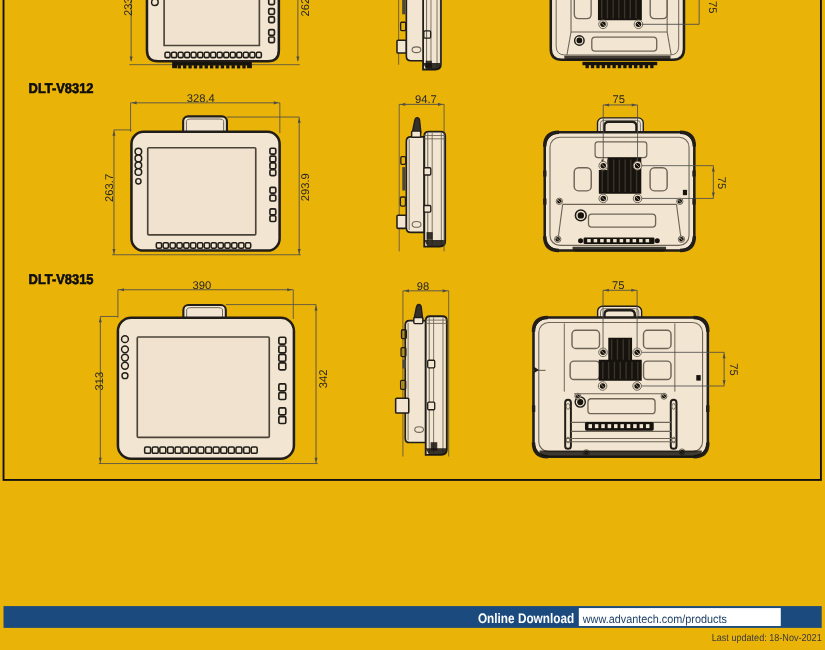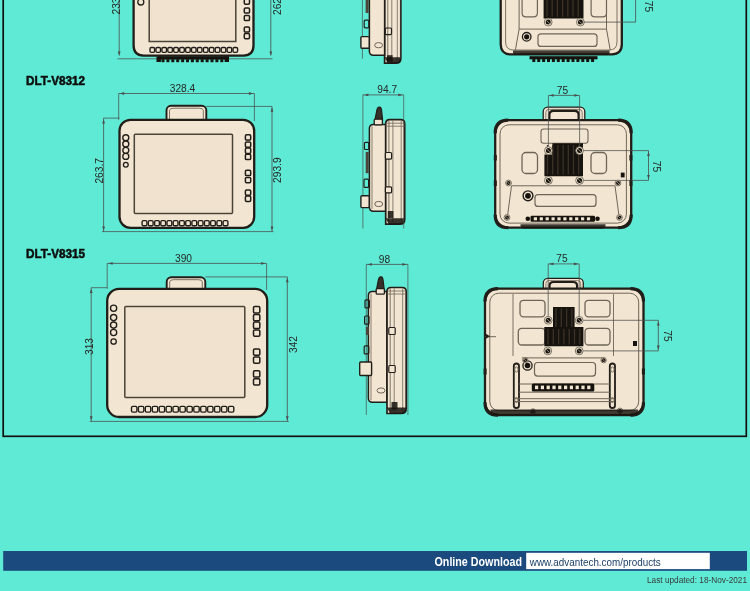--- a/index.html
+++ b/index.html
@@ -1,16 +1,16 @@
 <!DOCTYPE html>
 <html><head>
 <meta charset="utf-8">
 <style>
   html,body { margin:0; padding:0; background:#ffffff; }
-  #page { position:relative; width:750px; height:591px; overflow:hidden; background:#5eead4; }
+  #page { position:relative; width:750px; height:591px; overflow:hidden; background:#eab308; }
 </style>
 </head>
 <body>
 <div id="page">
 <svg width="750" height="591" viewBox="0 0 750 591">
 
 <g>
         <rect x="3.2" y="-10" width="743.1" height="446.3" fill="none" stroke="#111111" stroke-width="1.7"></rect>
       </g>
 

